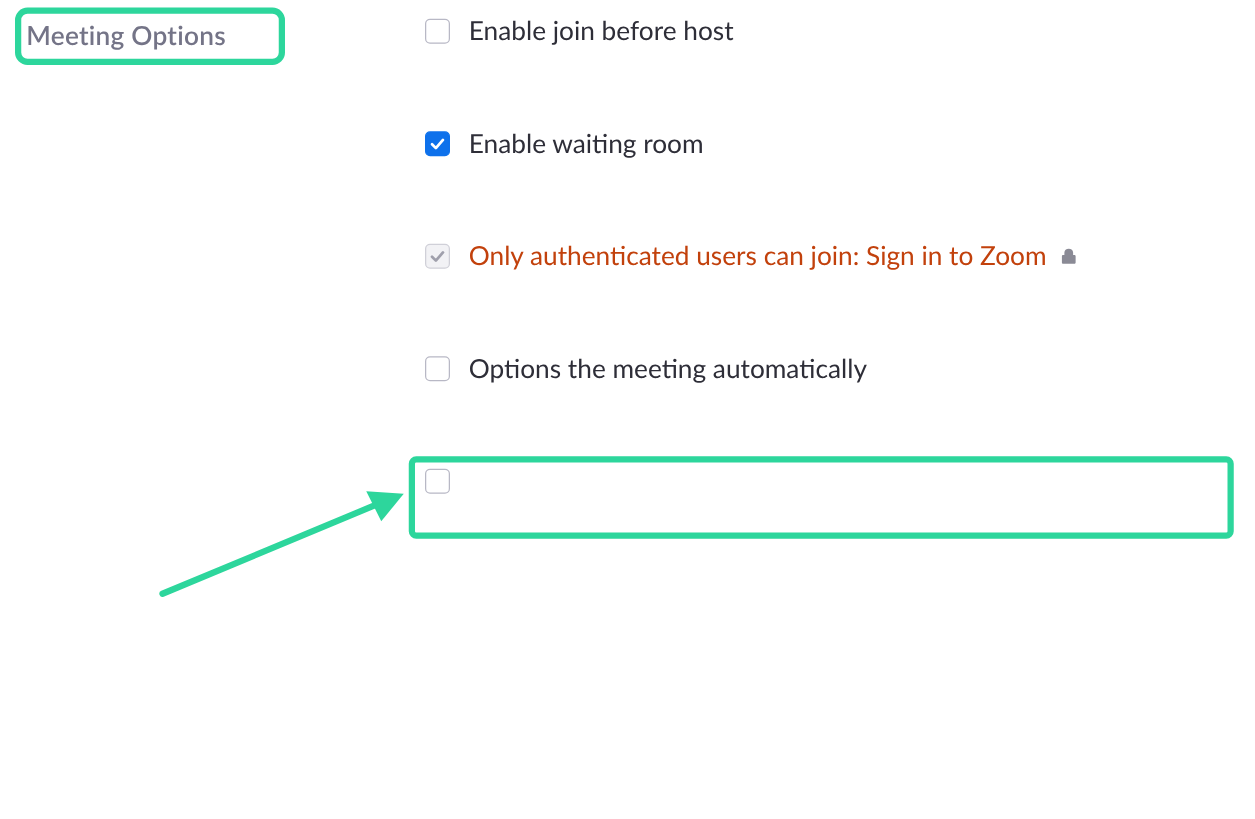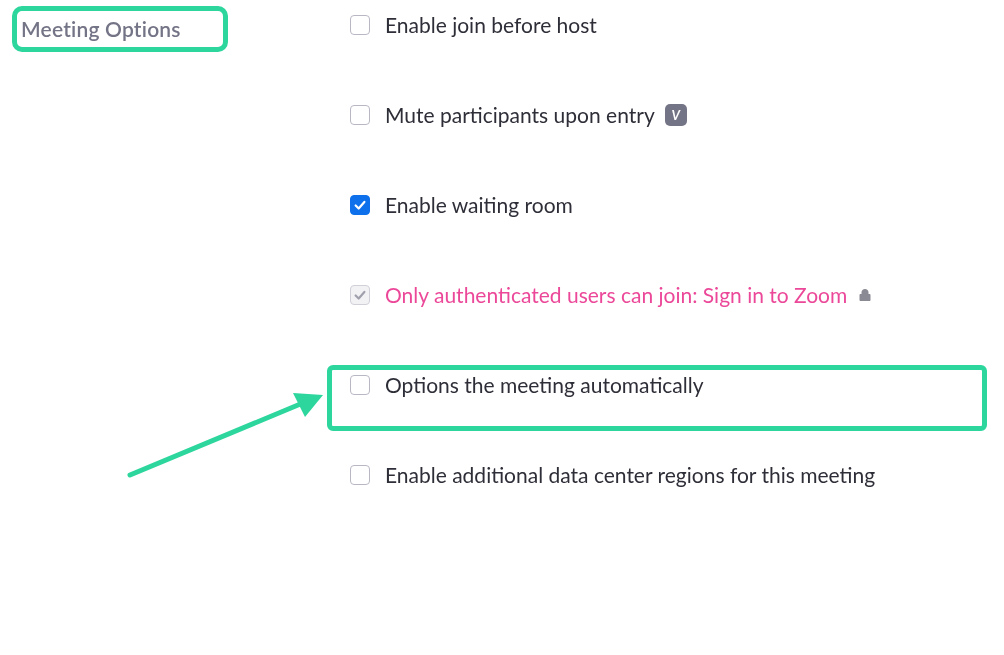--- a/index.html
+++ b/index.html
@@ -35,21 +35,21 @@
       left: 12px;
       top: 6px;
       width: 216px;
       height: 46px;
       border: 5px solid #2dd69c;
       border-radius: 10px;
       pointer-events: none;
     }
     .options-list {
       position: absolute;
-      left: 350px;
+      left: 340px;
       top: 11px;
       display: flex;
       flex-direction: column;
     }
     .option-row {
       display: flex;
       align-items: center;
       height: 27px;
       margin-bottom: 63px;
     }
@@ -88,21 +88,21 @@
       stroke: #a0a0ac;
     }
     .option-label {
       font-size: 21px;
       color: #2e2e38;
       margin-left: 15px;
       white-space: nowrap;
       line-height: 1;
     }
     .option-label.muted {
-      color: #ec4899;
+      color: #c2410c;
     }
     .badge {
       display: inline-flex;
       align-items: center;
       justify-content: center;
       width: 22px;
       height: 22px;
       border-radius: 5px;
       background: #747487;
       color: #ffffff;
@@ -142,25 +142,20 @@
 
   <div class="highlight-box-title"></div>
 
   <div class="options-list">
 
     <div class="option-row">
       <div class="checkbox"></div>
       <span class="option-label">Enable join before host</span>
     </div>
 
-    <div class="option-row">
-      <div class="checkbox"></div>
-      <span class="option-label">Mute participants upon entry</span>
-      <span class="badge">V</span>
-    </div>
 
     <div class="option-row">
       <div class="checkbox checked">
         <svg viewBox="0 0 16 16">
             <path d="M3 8.5 L6.5 12 L13 4.5" fill="none" stroke-width="2.5" stroke-linecap="round" stroke-linejoin="round"></path>
           </svg>
       </div>
       <span class="option-label">Enable waiting room</span>
     </div>
 
@@ -179,21 +174,20 @@
     </div>
 
 
     <div class="option-row">
       <div class="checkbox"></div>
       <span class="option-label">Options the meeting automatically</span>
     </div>
 
     <div class="option-row">
       <div class="checkbox"></div>
-      <span class="option-label">Enable additional data center regions for this meeting</span>
     </div>
 
   </div>
 
   <div class="highlight-box-option"></div>
 
   <svg class="arrow-annotation" width="225" height="120">
     <line x1="15" y1="105" x2="195" y2="30" stroke="#2dd69c" stroke-width="5" stroke-linecap="round"></line>
     <polygon points="208,25 178,23 190,47" fill="#2dd69c"></polygon>
   </svg>

